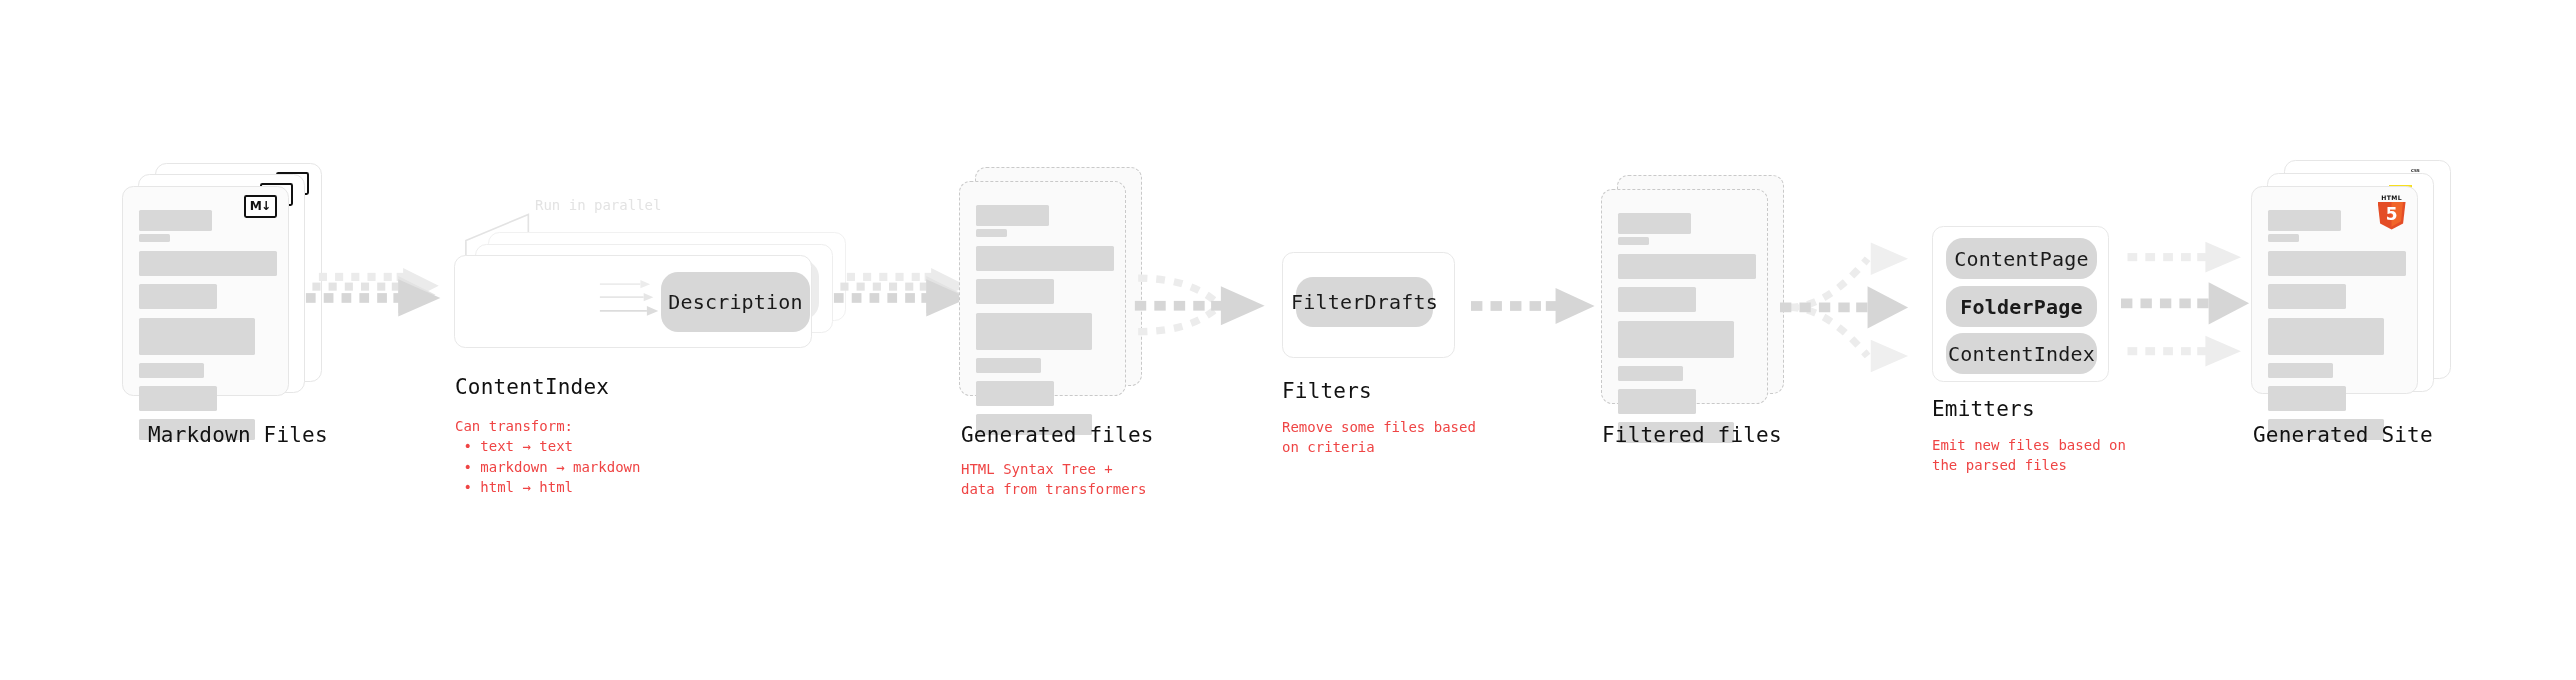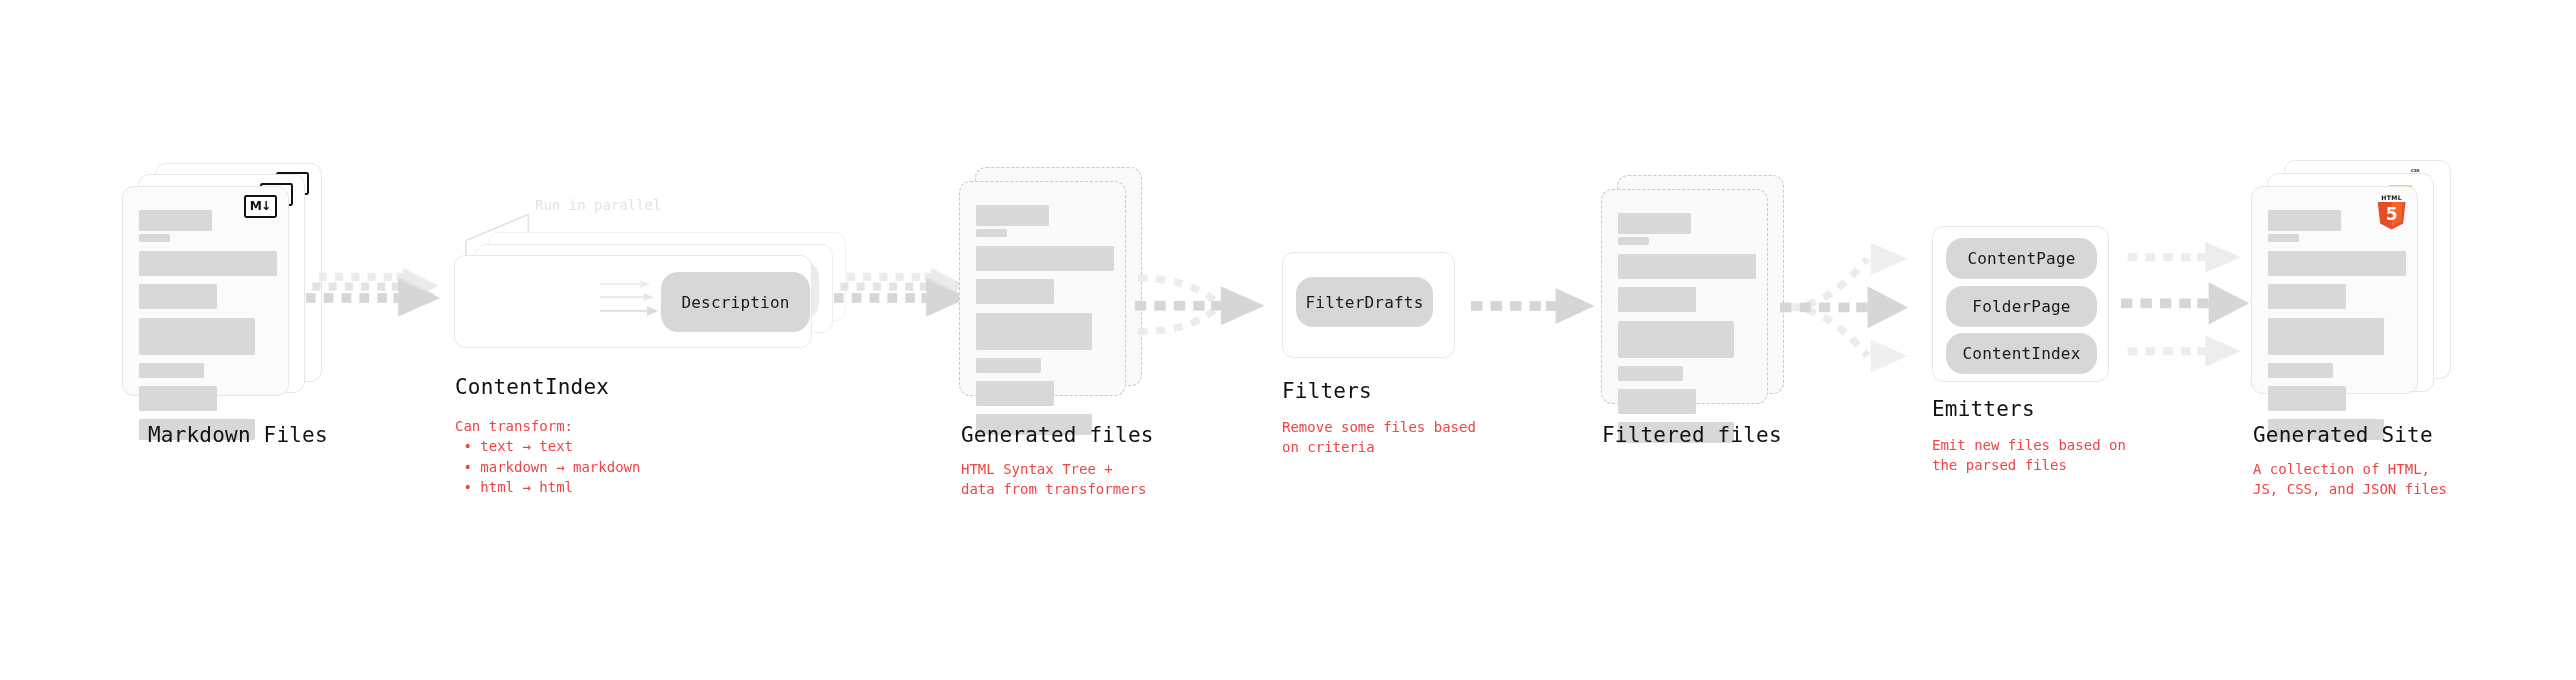--- a/index.html
+++ b/index.html
@@ -64,21 +64,21 @@
   .js-logo{width:23px;height:14.6px;background:#f7df1e;}
 
   
   .groupbox{
     position:absolute;border:1.3px solid #e8e8e8;border-radius:11.4px;
     background:#ffffff;box-sizing:border-box;
   }
   .chip{
     position:absolute;background:#d7d7d7;border-radius:17px;
     display:flex;align-items:center;justify-content:center;
-    font-size:16px;color:#1a1a1a;letter-spacing:0.2px;white-space:nowrap;
+    font-size:20px;color:#1a1a1a;letter-spacing:0.2px;white-space:nowrap;
   }
   .chip.ghost{background:#ececec;}
   .chip.ghost2{background:#f2f2f2;}
 
   
   .title{
     position:absolute;font-size:21px;color:#111;letter-spacing:0.2px;white-space:nowrap;
   }
   .desc{
     position:absolute;font-size:14px;line-height:1.45;color:#ef4444;white-space:pre;
@@ -309,21 +309,21 @@
         <rect x="24" y="82" width="14" height="12"></rect>
       <rect x="48" y="82" width="14" height="12"></rect>
         <rect x="72" y="82" width="14" height="12"></rect>
       <rect x="94" y="82" width="14" height="12"></rect>
       <polygon points="108,62 158,88 108,114"></polygon>
     </g>
   </svg>
 
   <div class="groupbox" style="left:1932px;top:226px;width:177px;height:156px;">
     <div class="chip" style="left:13px;top:11.4px;width:151px;height:41px;">ContentPage</div>
-    <div class="chip" style="left:13px;top:59px;width:151px;height:41px;">FolderPage</div>
+    <div class="chip" style="left:13px;top:59px;width:151px;height:41px;font-weight:bold;">FolderPage</div>
     <div class="chip" style="left:13px;top:106px;width:151px;height:41px;">ContentIndex</div>
   </div>
   <div class="title" style="left:1932px;top:397px;">Emitters</div>
   <div class="desc" style="left:1932px;top:435px;">Emit new files based on
 the parsed files</div>
 
   <svg class="deco" style="left:2121px;top:232px;" width="146" height="150" viewBox="0 0 180 185">
     <g fill="#ededed">
       <rect x="8" y="26" width="12" height="10"></rect>
         <rect x="30" y="26" width="12" height="10"></rect>
@@ -378,17 +378,15 @@
           <div class="bar" style="width: 138px; height: 25px; margin-bottom: 8.1px;"></div>
           <div class="bar" style="width: 78px; height: 25px; margin-bottom: 8.1px;"></div>
           <div class="bar" style="width: 116px; height: 37px; margin-bottom: 8.1px;"></div>
           <div class="bar" style="width: 65px; height: 15.4px; margin-bottom: 8.1px;"></div>
           <div class="bar" style="width: 78px; height: 25px; margin-bottom: 8.1px;"></div>
           <div class="bar" style="width: 116px; height: 21px; margin-bottom: 8.1px;"></div>
         </div>
     </div>
   </div>
   <div class="title" style="left:2253px;top:423px;">Generated Site</div>
-  <div class="desc" style="left:2253px;top:459px;">A collection of HTML,
-JS, CSS, and JSON files</div>
 
 </div>
 
 
 </body></html>

